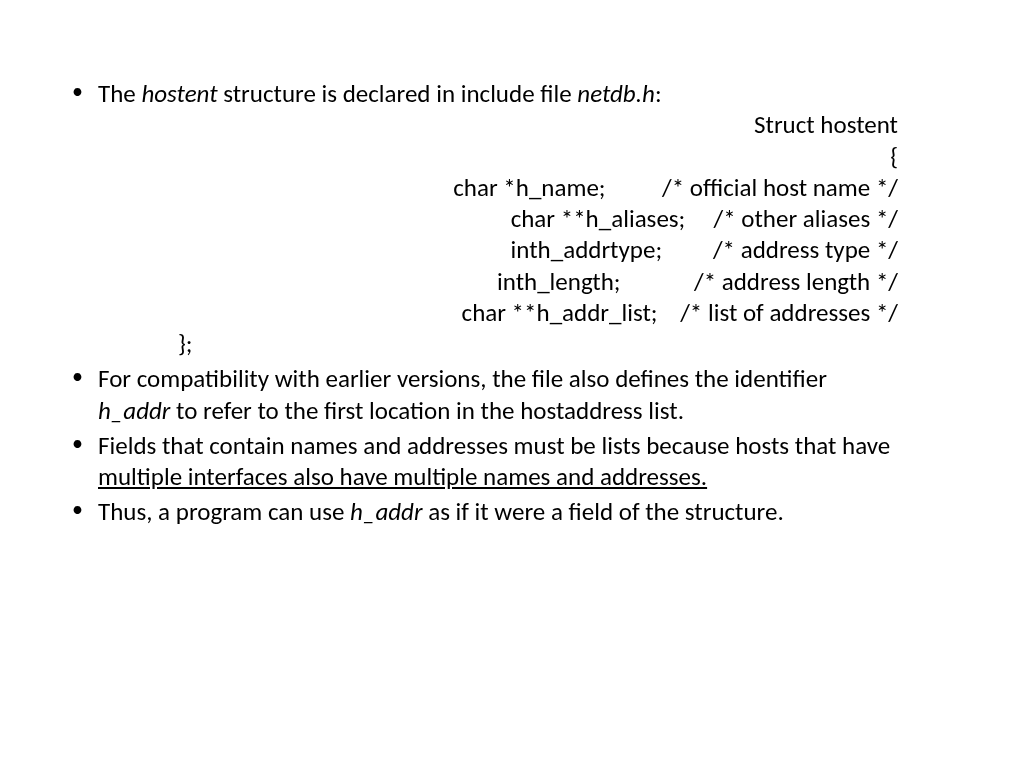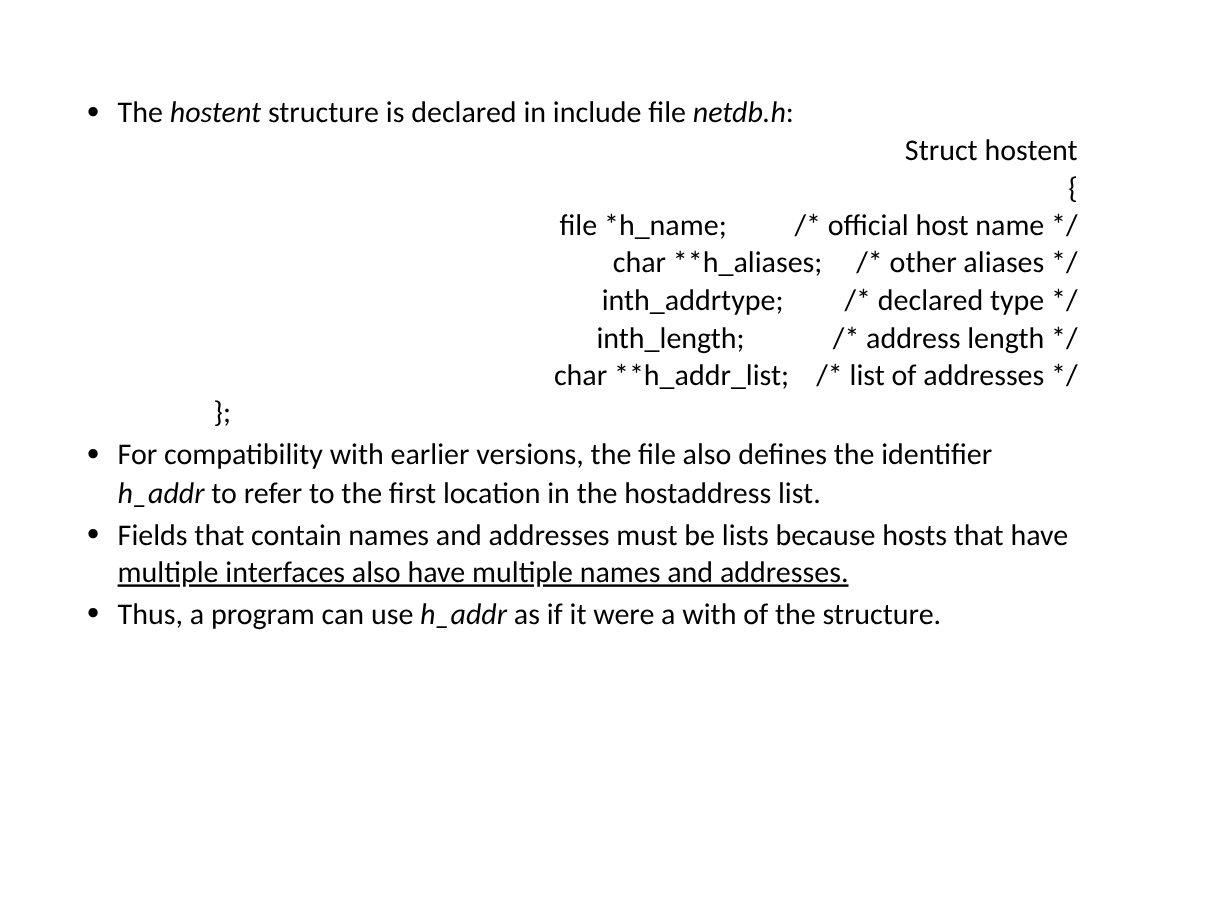--- a/index.html
+++ b/index.html
@@ -57,40 +57,40 @@
 <body>
 
 <div class="slide">
   <ul class="top">
 
     <li>
       <span>The </span><span class="it">hostent</span><span> structure is declared in include file </span><span class="it">netdb.h</span><span>:</span>
       <div class="struct-block">
         <div class="struct-line">Struct hostent</div>
         <div class="struct-line">{</div>
-        <div class="struct-line">  file *h_name;          /* official host name */</div>
+        <div class="struct-line">  char *h_name;          /* official host name */</div>
         <div class="struct-line">  char **h_aliases;     /* other aliases */</div>
-        <div class="struct-line">  inth_addrtype;         /* declared type */</div>
+        <div class="struct-line">  inth_addrtype;         /* address type */</div>
         <div class="struct-line">  inth_length;             /* address length */</div>
         <div class="struct-line"> char **h_addr_list;    /* list of addresses */</div>
       </div>
       <div class="brace-close struct-line">};</div>
     </li>
 
   </ul>
 
 
   <ul class="top">
 
     <li>
       <span>For compatibility with earlier versions, the file also defines the identifier </span><span class="it">h_addr</span><span> to refer to the first location in the hostaddress list.</span>
     </li>
 
     <li>
       <span>Fields that contain names and addresses must be lists because hosts that have </span><span class="und">multiple interfaces also have multiple names and addresses.</span>
     </li>
 
     <li>
-      <span>Thus, a program can use </span><span class="it">h_addr</span><span> as if it were a with of the structure.</span>
+      <span>Thus, a program can use </span><span class="it">h_addr</span><span> as if it were a field of the structure.</span>
     </li>
 
   </ul>
 </div>
 
 </body></html>

